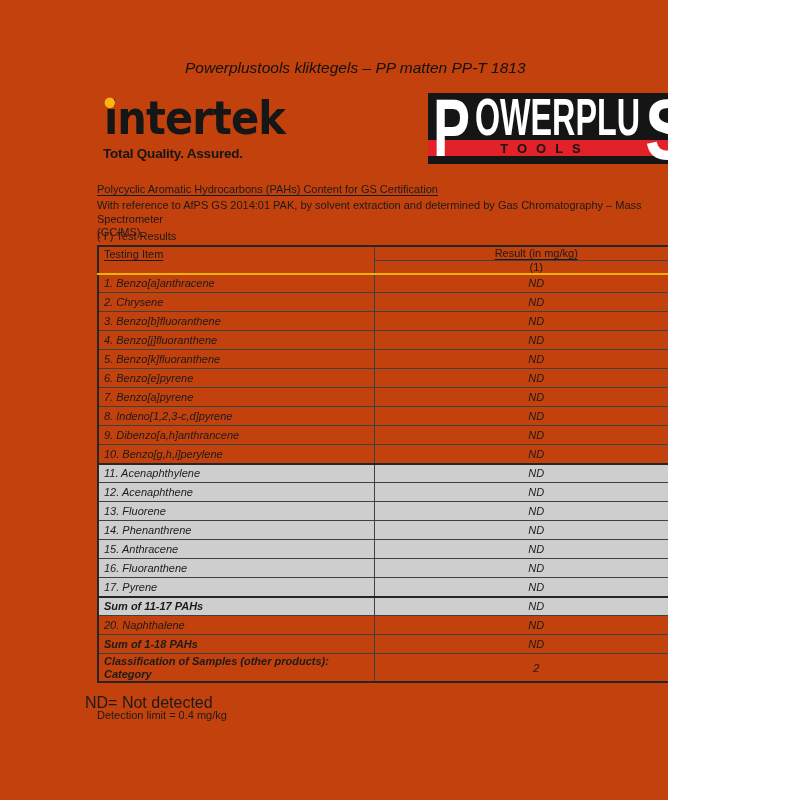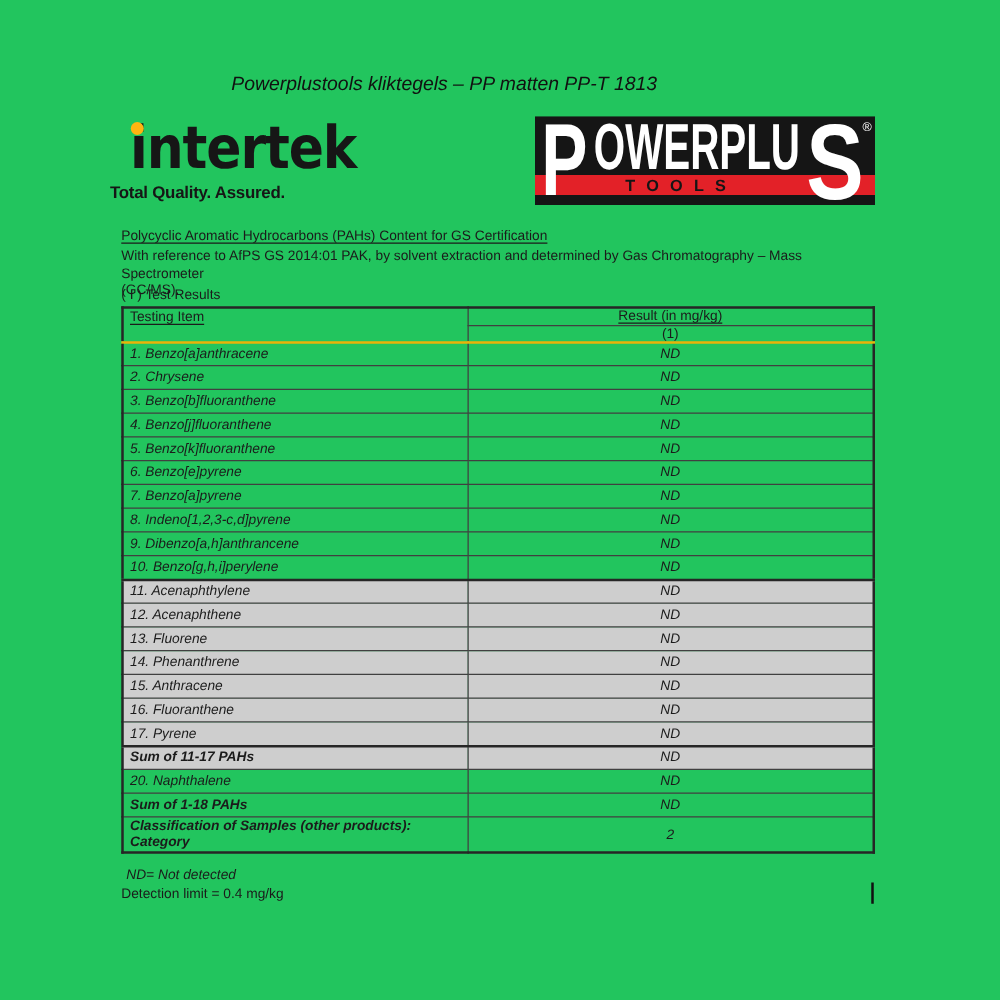--- a/index.html
+++ b/index.html
@@ -1,28 +1,28 @@
 <!DOCTYPE html>
 <html><head>
 <meta charset="utf-8">
 <style>
   * { margin:0; padding:0; box-sizing:border-box; }
   html,body { background:#ffffff; }
   .page {
-    position:relative; width:800px; height:800px; background:#22c55e;
+    position:relative; width:668px; height:800px; background:#c2410c;
     font-family:"Liberation Sans", sans-serif; color:#1b1b1b; overflow:hidden;
   }
   .doc-title {
     position:absolute; left:185px; top:59px;
     font-size:15.5px; font-style:italic; color:#111; white-space:nowrap;
   }
   
   .intertek-wrap { position:absolute; left:103px; top:94px; width:185px; height:52px; }
   .intertek-tagline {
-    position:absolute; left:88px; top:146px;
+    position:absolute; left:103px; top:146px;
     font-size:13.5px; font-weight:bold; letter-spacing:-0.2px; color:#161616; white-space:nowrap;text-align:right;
   }
   
   .powerplus-wrap { position:absolute; left:428px; top:93px; width:272px; height:71px; }
   
   .section-heading {
     position:absolute; left:97px; top:183px; font-size:11px;
     text-decoration:underline; text-underline-offset:2px; white-space:nowrap;
   }
   .method-line {
@@ -51,21 +51,21 @@
   .cell-item {
     text-align:left; vertical-align:middle; padding:1px 4px 1px 5px;
     line-height:12.5px; white-space:pre-line;
   }
   .cell-result { text-align:center; vertical-align:middle;margin-left:39px; }
   .results-table tbody tr.shaded { background:#cecece; }
   .results-table tbody tr.bold .cell-item { font-weight:bold; }
   .results-table tbody tr:nth-child(11),
   .results-table tbody tr:nth-child(18) { border-top:2px solid #262626; }
   
-  .footnote-1 { position:absolute; left:101px; top:694px; font-size:11px;font-style:italic; }
+  .footnote-1 { position:absolute; left:85px; top:694px; font-size:16px; }
   .footnote-2 { position:absolute; left:97px; top:709px; font-size:11px; }
   
   .text-cursor { position:absolute; left:697px; top:706px; width:2px; height:17px; background:#111; }
 </style>
 </head>
 <body>
 
 <div class="page">
 
   <div class="doc-title">Powerplustools kliktegels – PP matten PP-T 1813</div>

